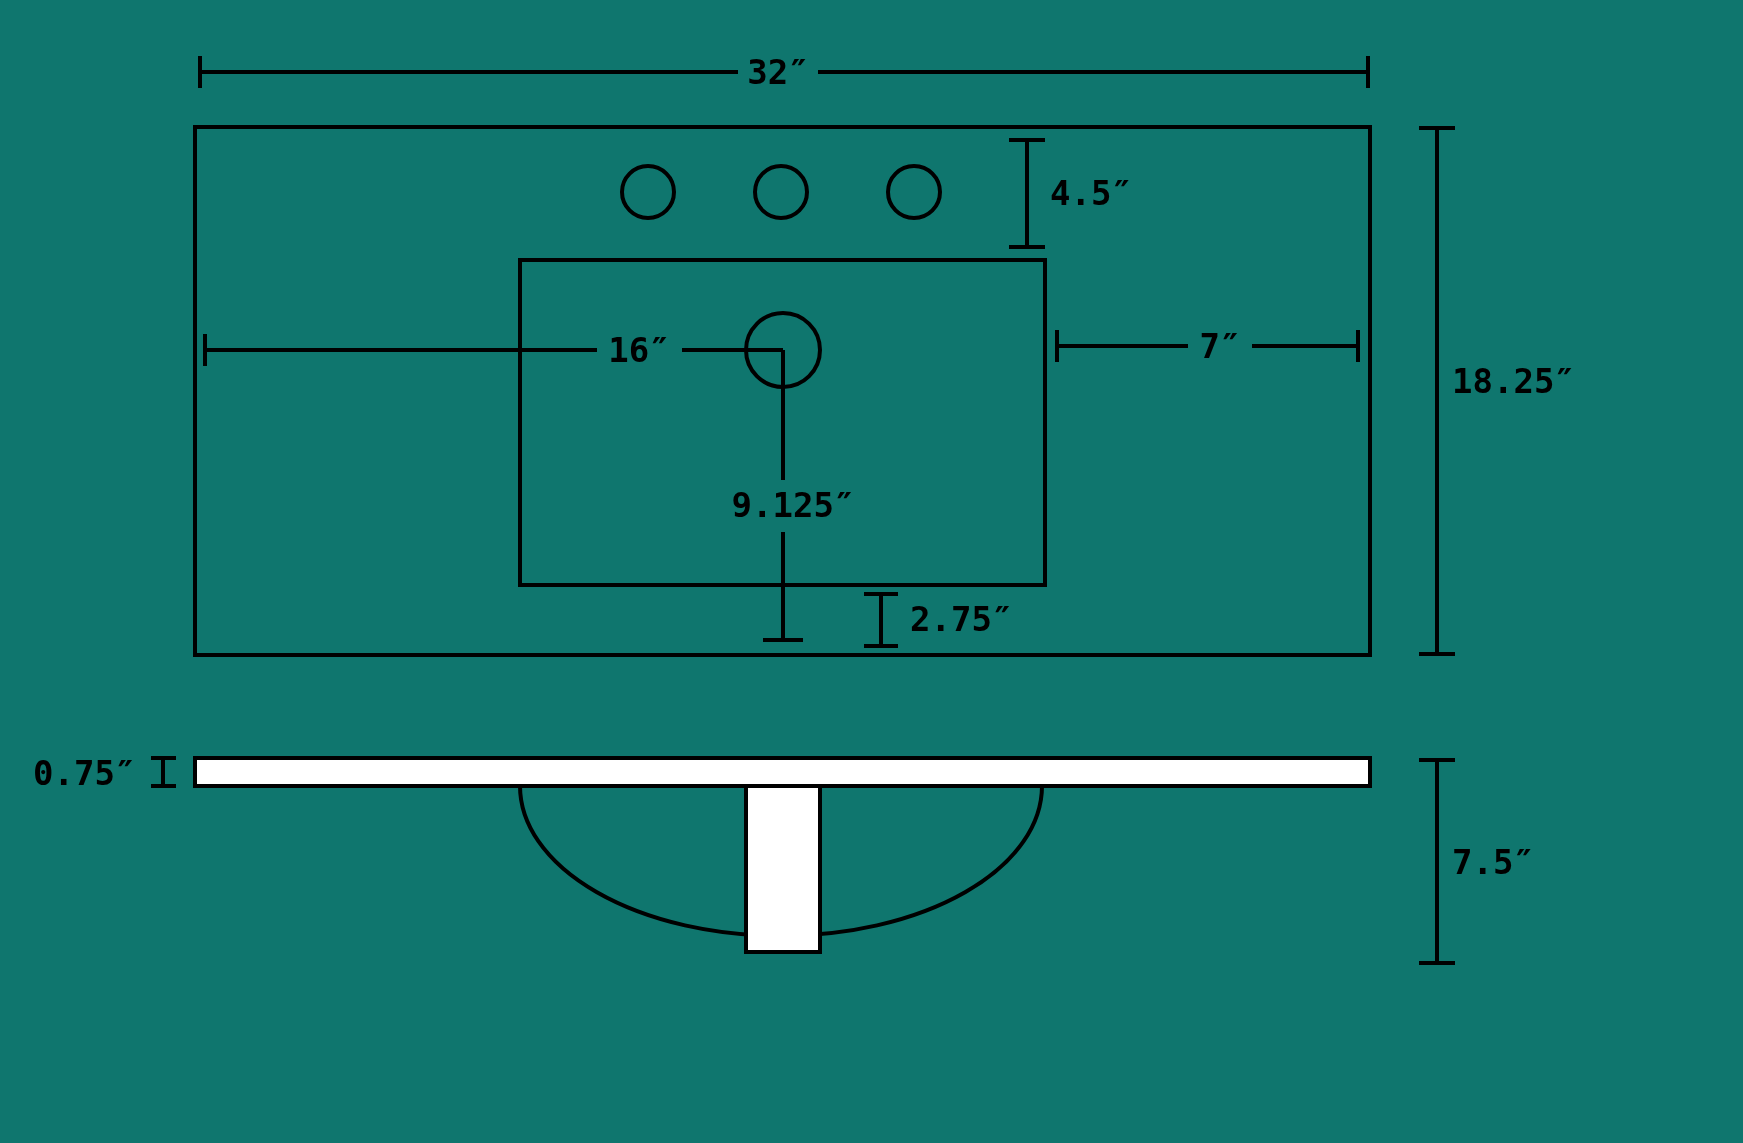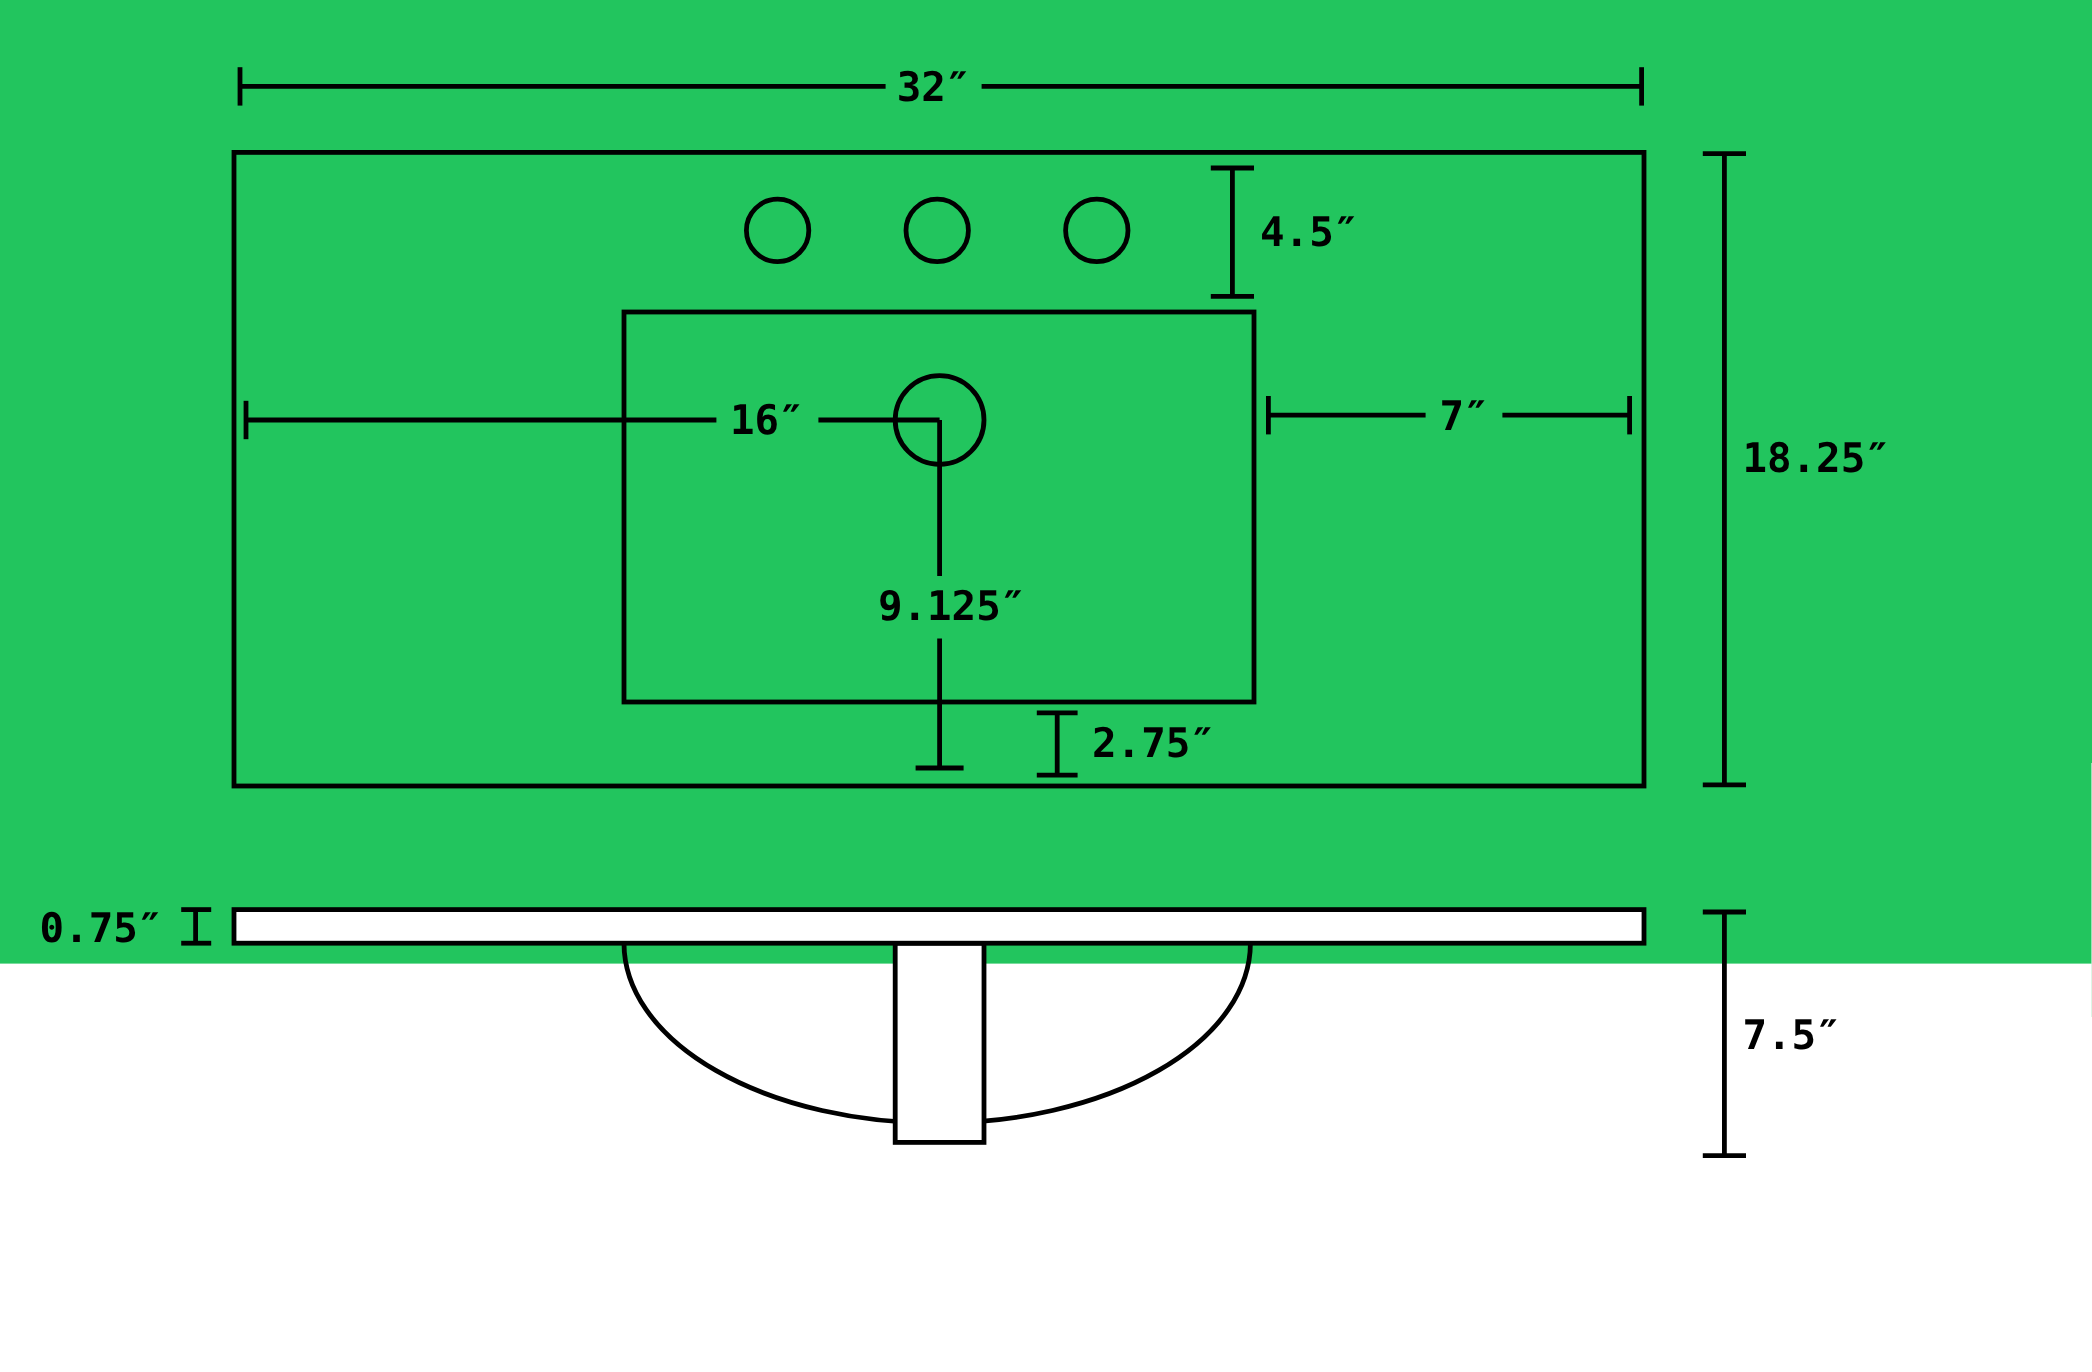--- a/index.html
+++ b/index.html
@@ -5,22 +5,22 @@
   html, body {
     margin: 0;
     padding: 0;
     background: #ffffff;
     width: 1743px;
     height: 1143px;
     overflow: hidden;
   }
   .diagram-wrap {
     width: 1743px;
-    height: 803px;
-    background: #22c55e;
+    height: 1143px;
+    background: #0f766e;
   }
   svg { display: block; }
   .ln {
     stroke: #000000;
     stroke-width: 4;
     fill: none;
     stroke-linecap: butt;
   }
   .shape {
     stroke: #000000;

